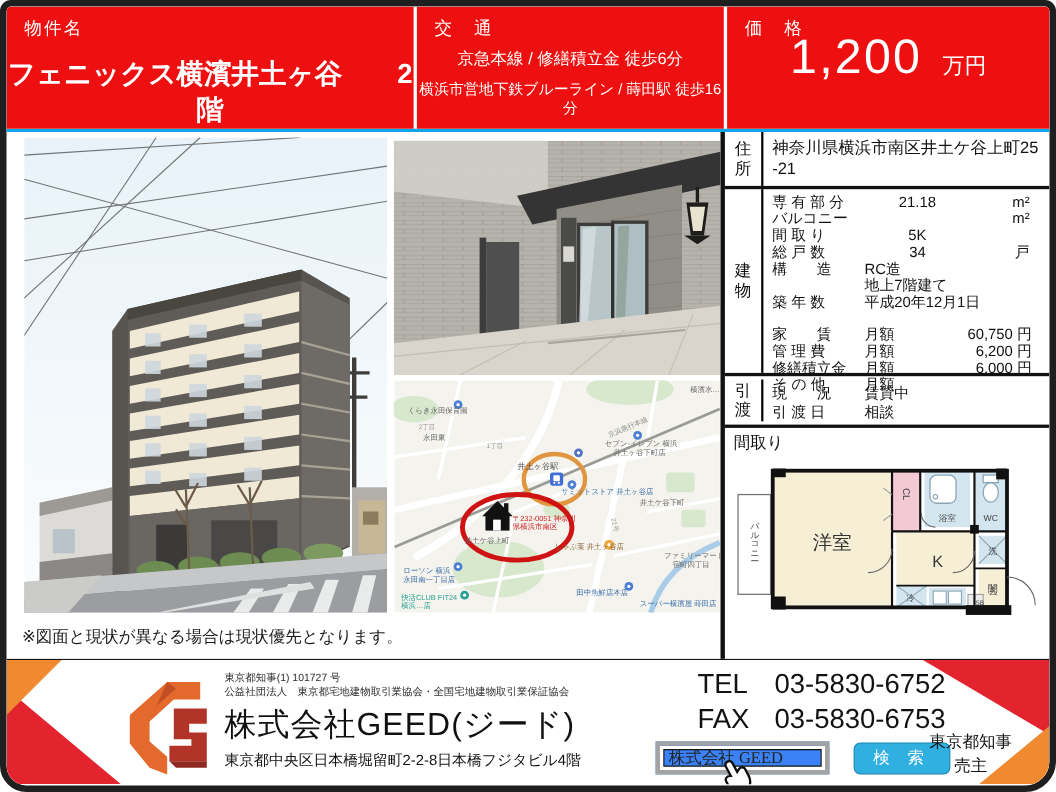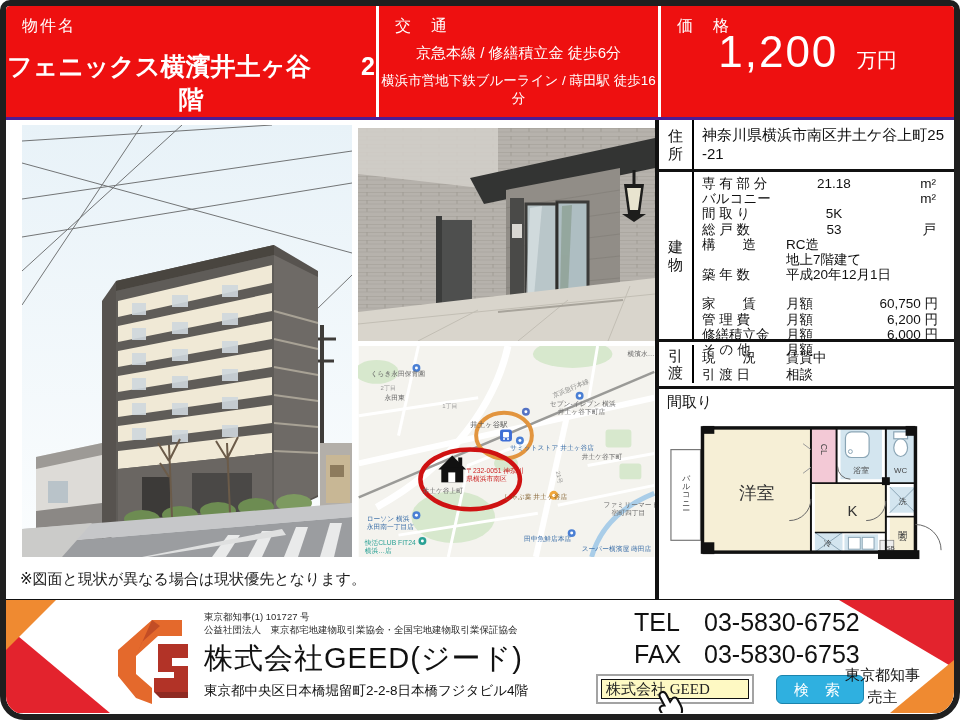--- a/index.html
+++ b/index.html
@@ -1,21 +1,21 @@
 <!DOCTYPE html>
 <html><head>
 <meta charset="utf-8">
 <style>
   * { margin:0; padding:0; box-sizing:border-box; }
   html,body { width:960px; height:720px; background:#fff; font-family:"Liberation Sans","DejaVu Sans",sans-serif; }
   .page { position:absolute; inset:0; width:960px; height:720px; background:#fff;
           border:6px solid #1f1f1f; border-radius:10px 10px 28px 24px; overflow:hidden; }
 
   
-  .header { display:flex; gap:3px; background:#fff; height:114px; border-bottom:3px solid #4c1d95; }
+  .header { display:flex; gap:3px; background:#fff; height:114px; border-bottom:3px solid #0ea5e9; }
   .hbox { background:#ee1010; color:#fff; position:relative; }
   .hbox .hlabel { position:absolute; top:10px; left:16px; font-size:16px; letter-spacing:2px; }
   .h-name { width:370px; }
   .h-name .hval { position:absolute; top:44px; left:0; right:0; text-align:center; font-size:25px; font-weight:bold; }
   .h-trans { width:279px; }
   .h-trans .t1 { position:absolute; top:38px; left:0; right:0; text-align:center; font-size:15px; }
   .h-trans .t2 { position:absolute; top:66px; left:0; right:0; text-align:center; font-size:13.5px; }
   .h-price { flex:1; }
   .h-price .pwrap { position:absolute; top:21px; left:0; right:0; text-align:center; }
   .h-price .pv { font-size:44px; letter-spacing:2px; }
@@ -59,22 +59,22 @@
   .fx-deco { position:absolute; inset:0; pointer-events:none; }
   .logo { position:absolute; left:106px; top:12px; }
   .f-company { position:absolute; left:198px; top:11px; color:#111; }
   .lic { font-size:9.5px; color:#2d2d2d; line-height:1.35; }
   .cname { font-size:29px; font-weight:500; letter-spacing:1px; margin-top:2px; }
   .caddr { font-size:13.5px; margin-top:3px; }
   .f-contact { position:absolute; left:588px; top:6px; color:#111; }
   .crow { display:flex; font-size:25px; line-height:1.28;margin-left:40px; }
   .crow .cl { width:70px; }
   .search-row { position:absolute; left:590px; top:74px; display:flex; align-items:center; }
-  .search-box { width:158px; height:30px; border:2px solid #a3a3a3; box-shadow:inset 0 0 0 3px #fff, inset 0 0 0 4px #111;
-                font-family:"Liberation Serif","DejaVu Serif",serif; font-size:15px; padding:0 8px; color:#222; background:#fef9c3; }
+  .search-box { width:158px; height:30px; border:4px solid #a3a3a3; box-shadow:inset 0 0 0 3px #fff, inset 0 0 0 4px #111;
+                font-family:"Liberation Serif","DejaVu Serif",serif; font-size:15px; padding:0 8px; color:#222; background:#3b82f6; }
   .search-btn { margin-left:22px; width:88px; height:29px; background:#2fb0e0; border:1px solid #1b84ad; border-radius:6px;
                 color:#fff; font-size:15px; letter-spacing:6px; text-align:center; line-height:27px; position:relative; }
   .cursor-hand { position:absolute; left:648px; top:88px; }
   .dealing { position:absolute; right:34px; top:64px; text-align:center; font-size:15px; color:#111; line-height:1.45; }
 </style>
 </head>
 <body>
 
 <div class="page">
 
@@ -390,21 +390,21 @@
               <span class="sv"></span>
               <span class="su">m²</span>
             </div>
           <div class="spec-row">
               <span class="sn">間 取 り</span>
               <span class="sv">5K</span>
               <span class="su"></span>
             </div>
           <div class="spec-row">
               <span class="sn">総 戸 数</span>
-              <span class="sv">53</span>
+              <span class="sv">34</span>
               <span class="su">戸</span>
             </div>
           <div class="spec-row">
               <span class="sn">構　　造</span>
               <span class="svl">RC造</span>
             </div>
           <div class="spec-row">
               <span class="sn"></span>
               <span class="svl">地上7階建て</span>
             </div>

